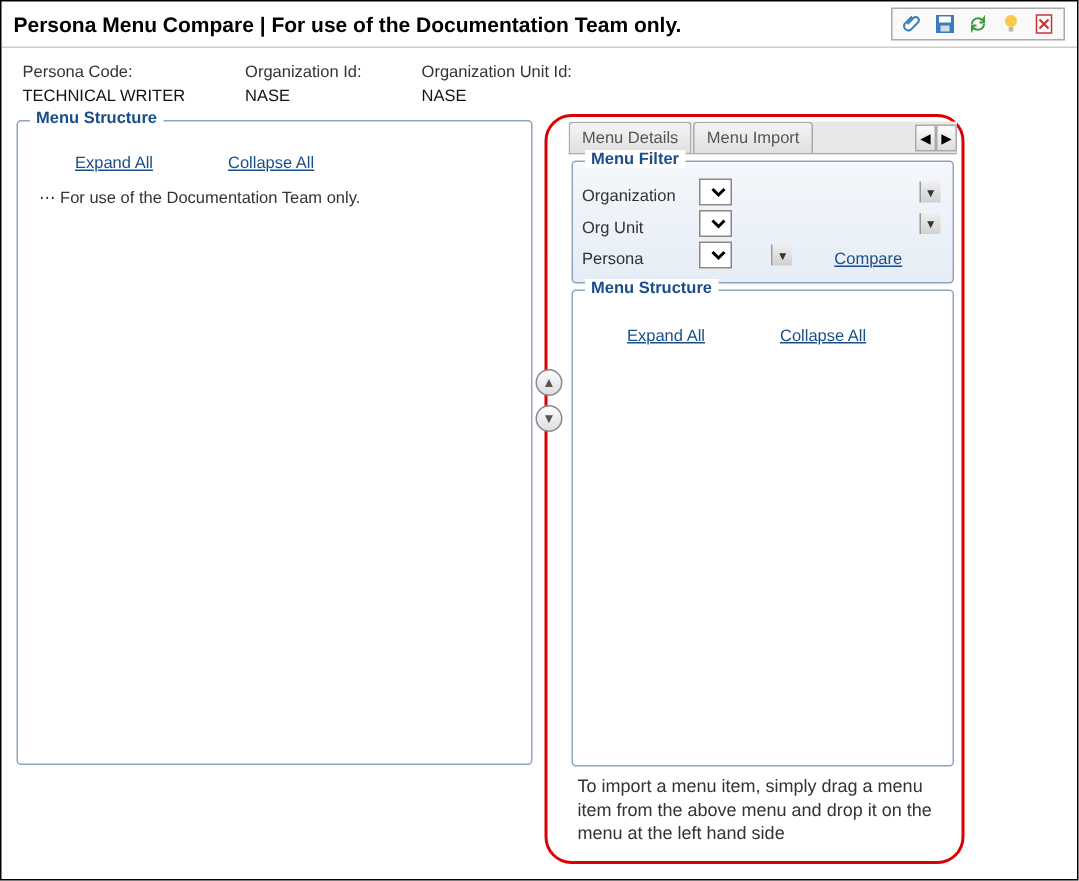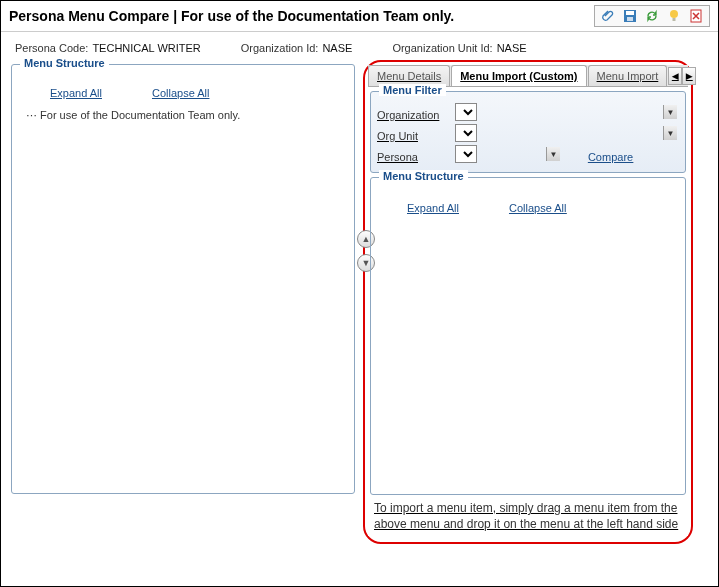--- a/index.html
+++ b/index.html
@@ -2,26 +2,26 @@
 <html><head>
 <meta charset="utf-8">
 <style>
 * { box-sizing: border-box; margin: 0; padding: 0; }
 body { font-family: Arial, sans-serif; font-size: 11px; background: #fff; width: 719px; height: 587px; border: 1px solid #000; position: relative; }
 .header { display: flex; justify-content: space-between; align-items: center; padding: 4px 8px; border-bottom: 1px solid #ccc; }
 .title { font-size: 14px; font-weight: bold; }
 .toolbar { display: flex; gap: 8px; border: 1px solid #aaa; padding: 3px 6px; background: #f9f9f9; }
 .toolbar-icon { width: 14px; height: 14px; display: flex; align-items: center; justify-content: center; cursor: pointer; }
 .info-row { display: flex; padding: 10px 14px 6px; gap: 40px; }
-.info-item { display: flex; gap: 4px; }
+.info-item { display: flex; gap: 4px; flex-direction: column; }
 .info-label { color: #333; }
 .info-value { color: #111; }
 .main { display: flex; padding: 0 10px 10px; gap: 8px; position: relative; }
 .left-panel { width: 344px; display: flex; flex-direction: column; }
-.right-panel { width: 330px; display: flex; flex-direction: column; border: 2px solid #d00; border-radius: 18px; padding: 3px 3px 6px 3px; text-decoration: underline; }
+.right-panel { width: 280px; display: flex; flex-direction: column; border: 2px solid #d00; border-radius: 18px; padding: 3px 3px 6px 14px; }
 .fieldset { border: 1px solid #8ca6c0; border-radius: 3px; padding: 6px 8px 8px; position: relative; margin-top: 4px; }
 .fieldset-title { position: absolute; top: -8px; left: 8px; background: #fff; padding: 0 4px; color: #1a4e8a; font-weight: bold; font-size: 11px; }
 .links-row { display: flex; gap: 50px; padding: 4px 30px 8px; margin-top: 12px; }
 .link { color: #1a4e8a; text-decoration: underline; cursor: pointer; font-size: 11px; }
 .tree-item { padding: 2px 0 2px 6px; color: #333; font-size: 11px; }
 .left-tree { height: 430px; }
 .btn-row { display: flex; gap: 12px; margin-top: 8px; padding: 0 2px; }
 .btn { flex: 1; background: linear-gradient(#fdfdfd, #e8e8e8); border: 1px solid #aaa; border-radius: 12px; padding: 5px 10px; font-size: 11px; cursor: pointer; text-align: center; }
 .mid-arrows { position: absolute; left: 356px; top: 170px; display: flex; flex-direction: column; gap: 6px; }
 .arrow-btn { width: 18px; height: 18px; border: 1px solid #888; border-radius: 9px; background: linear-gradient(#fdfdfd, #ddd); cursor: pointer; display: flex; align-items: center; justify-content: center; font-size: 9px; color: #555; }
@@ -110,21 +110,20 @@
   </div>
 
   <div class="mid-arrows">
     <div class="arrow-btn">▲</div>
     <div class="arrow-btn">▼</div>
   </div>
 
   <div class="right-panel">
     <div class="tabs">
       <div class="tab">Menu Details</div>
-      <div class="tab active">Menu Import (Custom)</div>
       <div class="tab">Menu Import</div>
       <div class="tab-nav">
         <div class="tab-nav-btn">◀</div>
         <div class="tab-nav-btn">▶</div>
       </div>
     </div>
     <div class="tab-body">
       <div class="filter-fieldset">
         <div class="fieldset-title">Menu Filter</div>
         <div class="filter-row">

